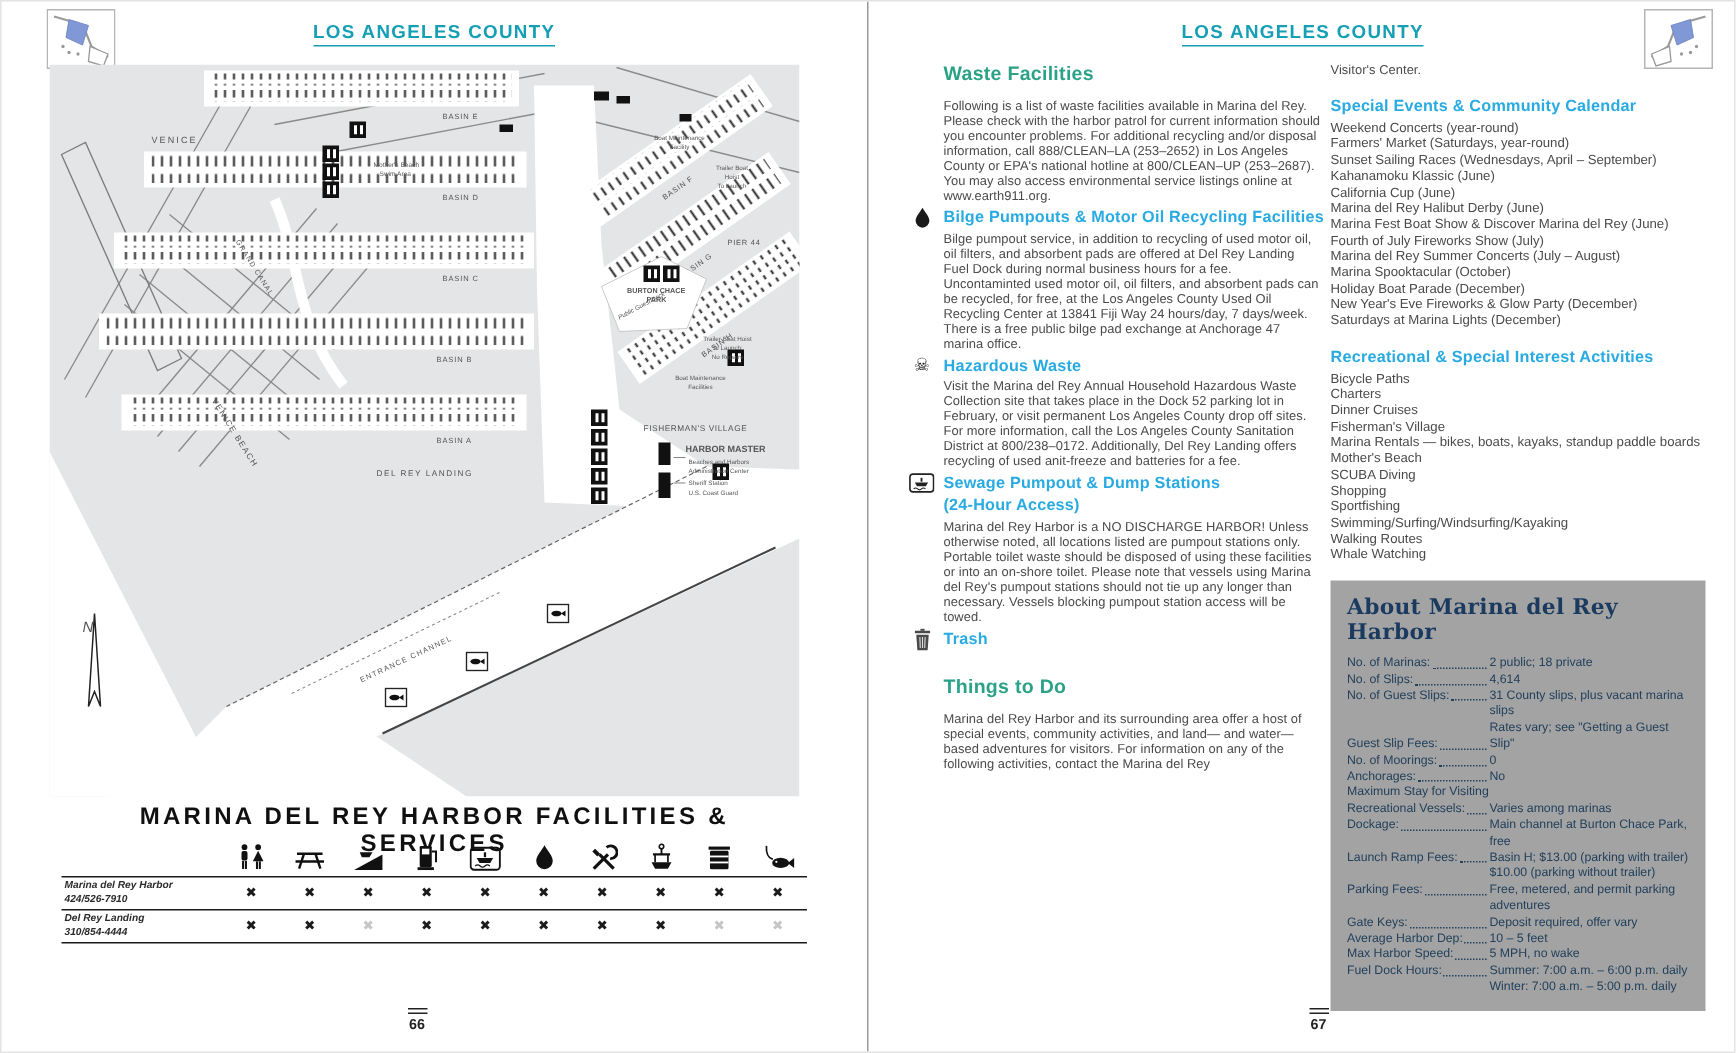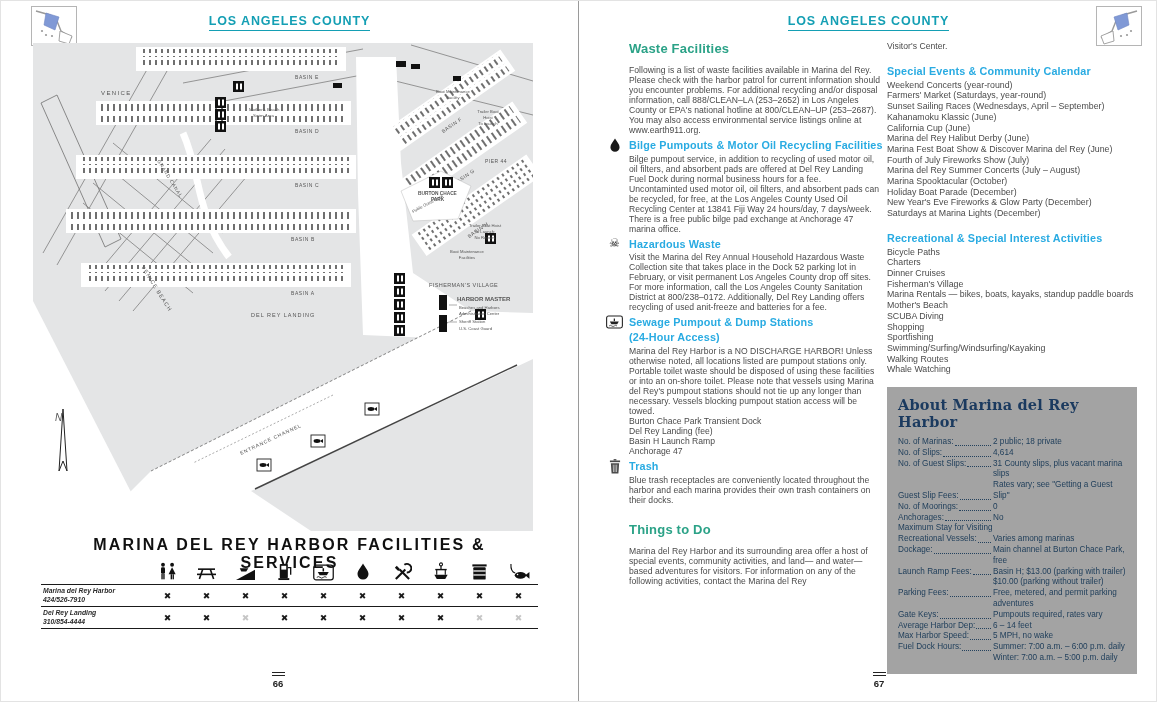--- a/index.html
+++ b/index.html
@@ -428,39 +428,32 @@
     <div class="sect">
       <div class="sect-icon"><svg width="17" height="14" viewBox="0 0 22 17">
             <rect x="0.8" y="0.8" width="20.4" height="15.4" rx="2.5" fill="none" stroke="#222" stroke-width="1.4"></rect>
             <rect x="10" y="4" width="1.6" height="3.4" fill="#222"></rect>
             <polygon points="5,8 16.5,8 14.5,11.4 7,11.4" fill="#222"></polygon>
             <path d="M4,13.6 q1.7,-1.6 3.4,0 q1.7,1.6 3.4,0 q1.7,-1.6 3.4,0" stroke="#222" stroke-width="0.9" fill="none"></path>
           </svg></div>
       <h3 class="h-blue">Sewage Pumpout &amp; Dump Stations</h3>
       <h3 class="h-blue">(24-Hour Access)</h3>
       <p class="bodytext">Marina del Rey Harbor is a NO DISCHARGE HARBOR! Unless otherwise noted, all locations listed are pumpout stations only. Portable toilet waste should be disposed of using these facilities or into an on-shore toilet. Please note that vessels using Marina del Rey's pumpout stations should not tie up any longer than necessary. Vessels blocking pumpout station access will be towed.</p>
-      <div class="plist">
-          <div>Burton Chace Park Transient Dock</div>
-          <div>Del Rey Landing (fee)</div>
-          <div>Basin H Launch Ramp</div>
-          <div>Anchorage 47</div>
-        </div>
     </div>
 
     <div class="sect">
       <div class="sect-icon"><svg width="12" height="15" viewBox="0 0 13 16">
             <rect x="5" y="0" width="3" height="1.5" fill="#4a4a4a"></rect>
             <rect x="1" y="1.5" width="11" height="1.8" fill="#4a4a4a"></rect>
             <path d="M2,4.4 h9 l-0.8,11.2 h-7.4 Z" fill="#4a4a4a"></path>
             <line x1="4.6" y1="6" x2="4.9" y2="14" stroke="#ddd" stroke-width="0.8"></line>
             <line x1="6.5" y1="6" x2="6.5" y2="14" stroke="#ddd" stroke-width="0.8"></line>
             <line x1="8.4" y1="6" x2="8.1" y2="14" stroke="#ddd" stroke-width="0.8"></line>
           </svg></div>
       <h3 class="h-blue">Trash</h3>
-      <p class="bodytext">Blue trash receptacles are conveniently located throughout the harbor and each marina provides their own trash containers on their docks.</p>
     </div>
 
     <h2 class="h-teal tt">Things to Do</h2>
     <p class="bodytext">Marina del Rey Harbor and its surrounding area offer a host of special events, community activities, and land— and water—based adventures for visitors. For information on any of the following activities, contact the Marina del Rey</p>
   </div>
 
   <div class="col" id="c2">
     <p class="bodytext vc">Visitor's Center.</p>
 
     <h3 class="h-blue">Special Events &amp; Community Calendar</h3>
@@ -588,28 +581,28 @@
           </div>
           <div class="a-row">
             <div class="a-labcell"></div>
             <span class="a-val">adventures</span>
           </div>
           <div class="a-row">
             <div class="a-labcell">
               <span>Gate Keys:</span>
               <span class="a-dots"></span>
             </div>
-            <span class="a-val">Pumpouts required, rates vary</span>
+            <span class="a-val">Deposit required, offer vary</span>
           </div>
           <div class="a-row">
             <div class="a-labcell">
               <span>Average Harbor Dep:</span>
               <span class="a-dots"></span>
             </div>
-            <span class="a-val">6 – 14 feet</span>
+            <span class="a-val">10 – 5 feet</span>
           </div>
           <div class="a-row">
             <div class="a-labcell">
               <span>Max Harbor Speed:</span>
               <span class="a-dots"></span>
             </div>
             <span class="a-val">5 MPH, no wake</span>
           </div>
           <div class="a-row">
             <div class="a-labcell">

